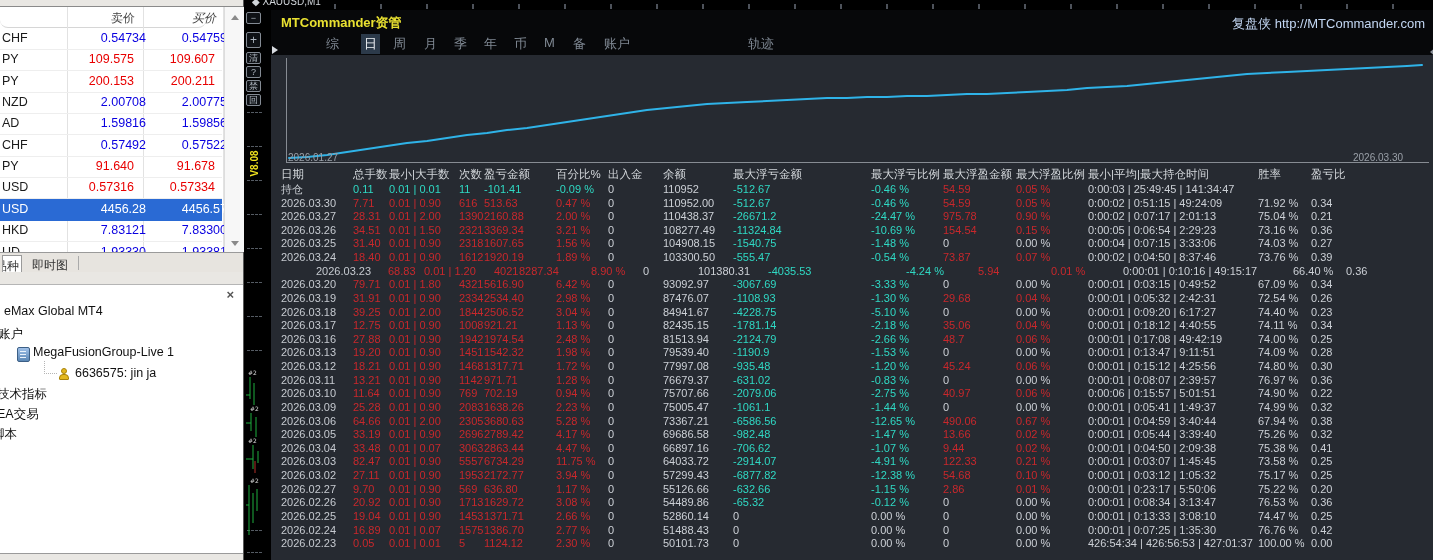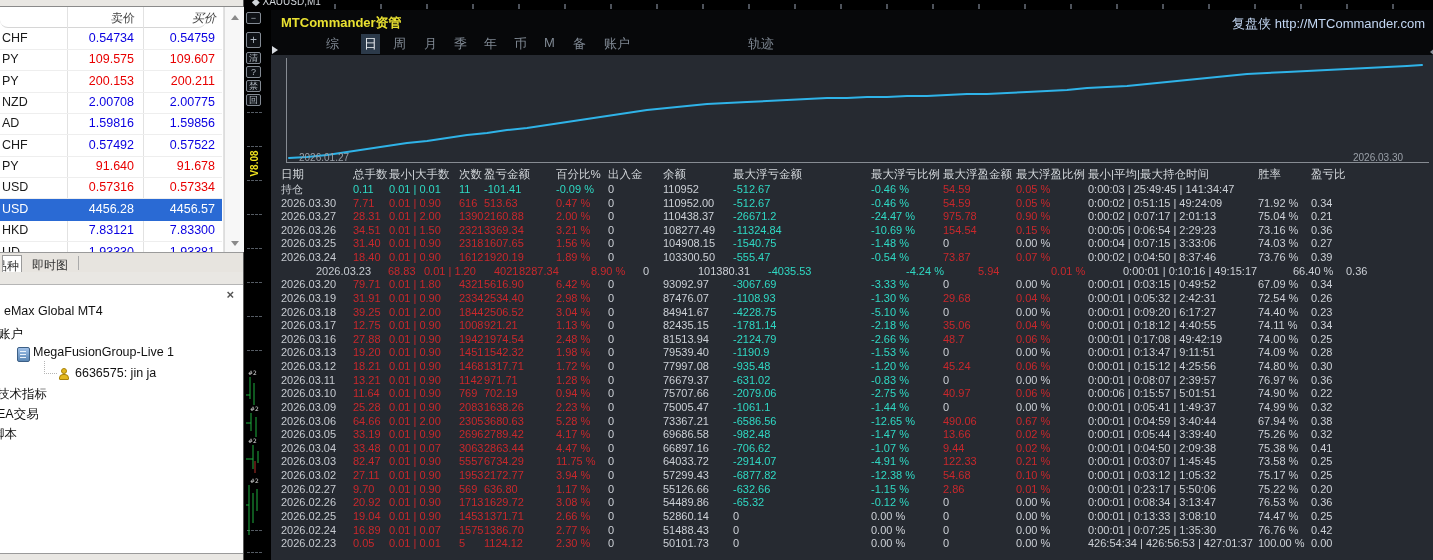--- a/index.html
+++ b/index.html
@@ -13,21 +13,21 @@
   .mw-h-sell{position:absolute;left:67px;width:68px;top:3px;text-align:right;}
   .mw-h-buy{position:absolute;left:139px;width:77px;top:3px;text-align:right;font-style:italic;}
   .mw-vline{position:absolute;top:0;height:245px;width:1px;background:#e2e2e2;}
   .mw-scrollbar{position:absolute;left:224px;top:0;width:20px;height:245px;background:#f7f7f7;border-left:1px solid #ddd;box-sizing:border-box;}
   .tri-up{position:absolute;left:6px;top:8px;width:0;height:0;border-left:4px solid transparent;border-right:4px solid transparent;border-bottom:5px solid #8a8a8a;}
   .tri-dn{position:absolute;left:6px;bottom:6px;width:0;height:0;border-left:4px solid transparent;border-right:4px solid transparent;border-top:5px solid #8a8a8a;}
   .mwrow{position:absolute;left:0;width:222px;height:22px;border-bottom:1px solid #eeeeee;font-size:12.5px;box-sizing:border-box;text-decoration:underline;}
   .mwrow .sym{position:absolute;left:2px;top:3px;color:#1a1a1a;}
   .mwrow .sell{position:absolute;left:67px;width:67px;top:3px;text-align:right;}
   .mwrow .buy{position:absolute;left:139px;width:76px;top:3px;text-align:right;}
-  .mwrow.up .sell,.mwrow.up .buy{color:var(--up_blue);}
+  .mwrow.up .sell,.mwrow.up .buy{color:var(--up_blue);margin-left:12px;}
   .mwrow.down .sell,.mwrow.down .buy{color:var(--down_red);}
   .mwrow.selected{background:var(--sel_blue);border-bottom-color:var(--sel_blue);}
   .mwrow.selected .sym,.mwrow.selected .sell,.mwrow.selected .buy{color:#fff;}
   .mw-tabs{position:absolute;top:252px;left:0;right:0;height:20px;background:#e7e4df;border-top:1px solid #9a9a9a;font-size:12px;color:#333;}
   .tab-active{position:absolute;left:2px;top:2px;width:20px;height:17px;background:#fff;border:1px solid #9a9a9a;border-bottom:none;overflow:hidden;direction:rtl;white-space:nowrap;padding:2px 2px 0 0;box-sizing:border-box;font-size:12px;}
   .tab-2{position:absolute;left:32px;top:4px;}
   .tab-sep{position:absolute;left:78px;top:3px;height:14px;width:1px;background:#aaa;}
   .mid-divider{position:absolute;top:272px;left:0;right:0;height:12px;background:#e9e7e3;border-bottom:1px solid #b5b5b5;}
   .navigator{position:absolute;top:285px;left:0;right:0;height:268px;background:#fff;font-size:12.5px;color:#111;}
   .nav-close{position:absolute;right:9px;top:2px;color:#555;font-size:13px;font-weight:bold;cursor:default;}
@@ -56,21 +56,21 @@
   .panel{position:absolute;left:271px;top:10px;width:1164px;height:550px;background:var(--panel_bg);overflow:hidden;}
   .p-header{position:absolute;top:0;left:0;right:0;height:45px;background:#07080a;}
   .p-title{position:absolute;left:10px;top:4px;color:var(--yellow);font-size:13px;font-weight:bold;}
   .p-brand{position:absolute;right:10px;top:5px;color:#c3d7f3;font-size:13px;}
   .menu-item{position:absolute;top:25px;color:#7f8893;font-size:13px;white-space:nowrap;}
   .menu-item.active{background:#2c3a4a;color:#eef1f4;padding:1px 3px;margin-top:-1px;}
   .tri-right{position:absolute;left:1px;top:36px;width:0;height:0;border:4px solid transparent;border-left:6px solid #d8dbe0;}
   .tri-left-edge{position:absolute;right:0;top:38px;width:0;height:0;border:4px solid transparent;border-right:5px solid #8a9099;}
   .chart-box{position:absolute;left:15px;top:48px;width:1142px;height:104px;border-left:1px solid #878c93;border-bottom:1px solid #878c93;}
   .date-label{position:absolute;font-size:10px;color:#9aa0a8;top:142px;}
-  .date-start{left:17px;margin-left:11px;}
+  .date-start{left:17px;}
   .date-end{left:1082px;}
   .thead{position:absolute;top:157px;left:0;width:100%;height:14px;font-size:11.5px;}
   .thead .tc{color:#d3d7db;}
   .tc{position:absolute;white-space:nowrap;}
   .c0{left:10px}.c1{left:82px}.c2{left:118px}.c3{left:188px}.c4{left:213px}.c5{left:285px}.c6{left:337px}.c7{left:392px}
   .c8{left:462px}.c9{left:600px}.c10{left:672px}.c11{left:745px}.c12{left:817px}.c13{left:987px}.c14{left:1040px}
   .trow{position:absolute;left:0;width:100%;height:14px;font-size:11px;line-height:13px;}
   .t-red{color:var(--red);}
   .t-cyan{color:var(--cyan);}
   .t-white{color:#ccd0d6;}

